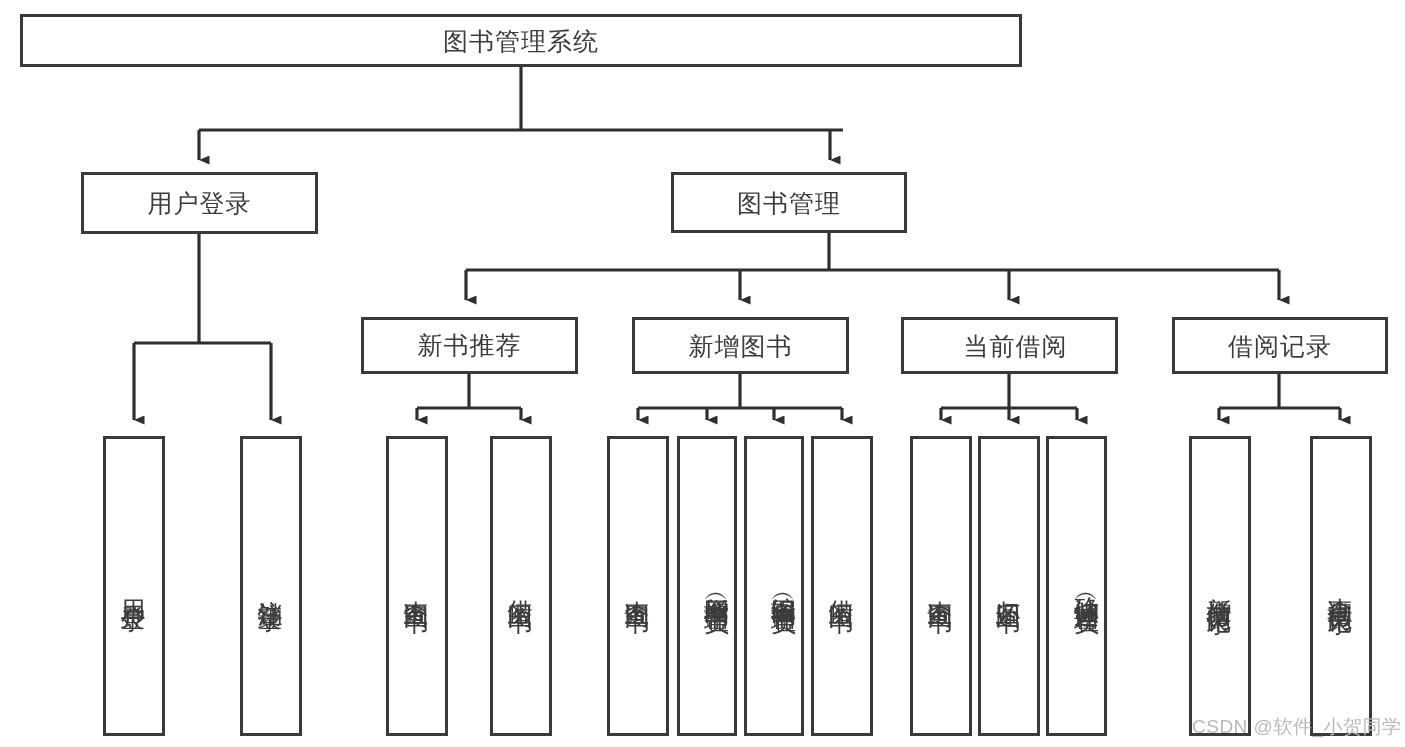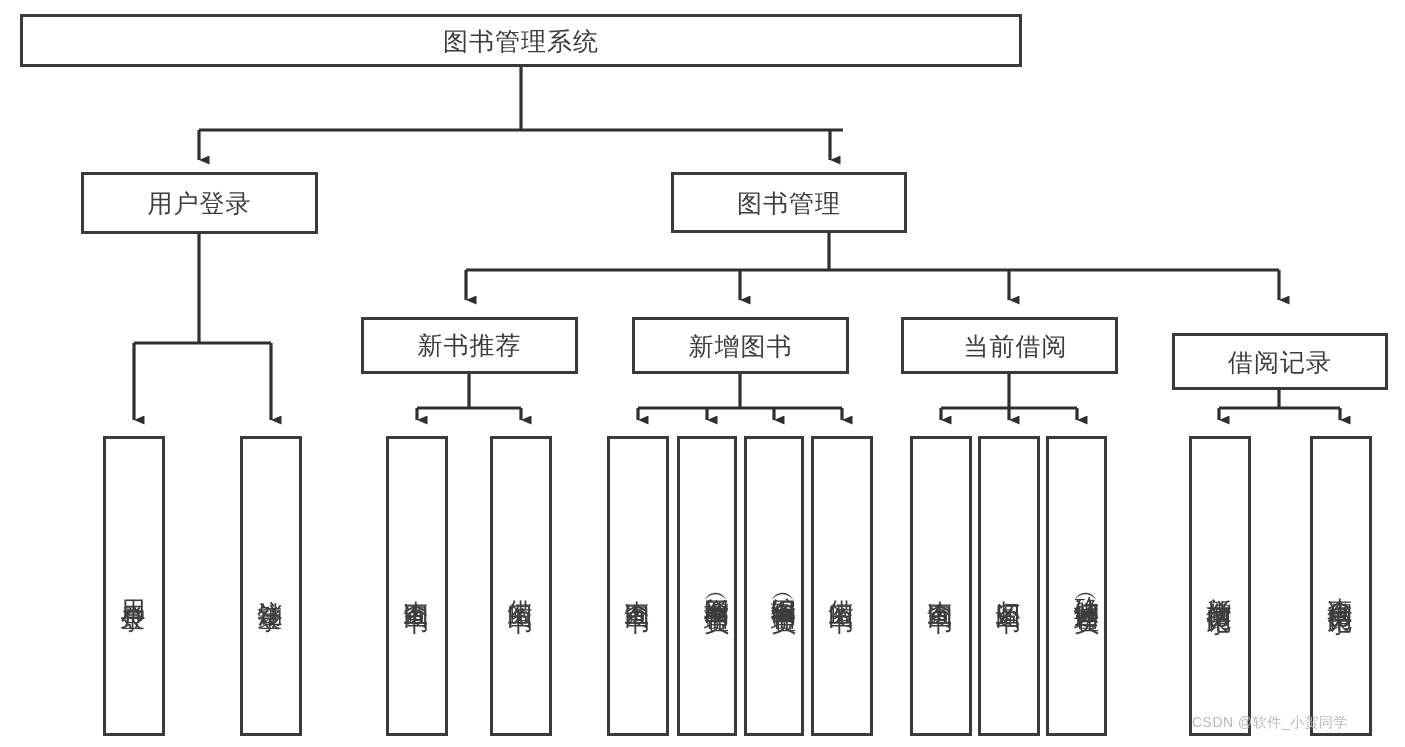--- a/index.html
+++ b/index.html
@@ -49,21 +49,21 @@
     padding: 6px 0;
   }
   .node.v.fill {
     align-items: flex-start;
     letter-spacing: 2px;
   }
   .watermark {
     position: absolute;
     left: 1192px;
     top: 714px;
-    font-size: 14px;
+    font-size: 19px;
     color: #b9b9b9;
     white-space: nowrap;
     letter-spacing: 0.5px;
   }
 </style>
 </head>
 <body>
 
 <div id="stage">
 
@@ -130,21 +130,21 @@
 
   <div class="node h" style="left:361px; top:317px; width:217px; height:57px;font-family:Liberation Serif, serif;">
     <span>新书推荐</span>
   </div>
   <div class="node h" style="left:632px; top:317px; width:217px; height:57px;">
     <span>新增图书</span>
   </div>
   <div class="node h" style="left:901px; top:317px; width:217px; height:57px;padding-left:12px;">
     <span>当前借阅</span>
   </div>
-  <div class="node h" style="left:1172px; top:333px; width:216px; height:57px;">
+  <div class="node h" style="left:1172px; top:317px; width:216px; height:57px;">
     <span>借阅记录</span>
   </div>
 
   <div class="node v" style="left:103px; top:436px; width:62px; height:300px;">
     <span>用户登录</span>
   </div>
   <div class="node v" style="left:240px; top:436px; width:62px; height:300px;">
     <span>注销登录</span>
   </div>
 

